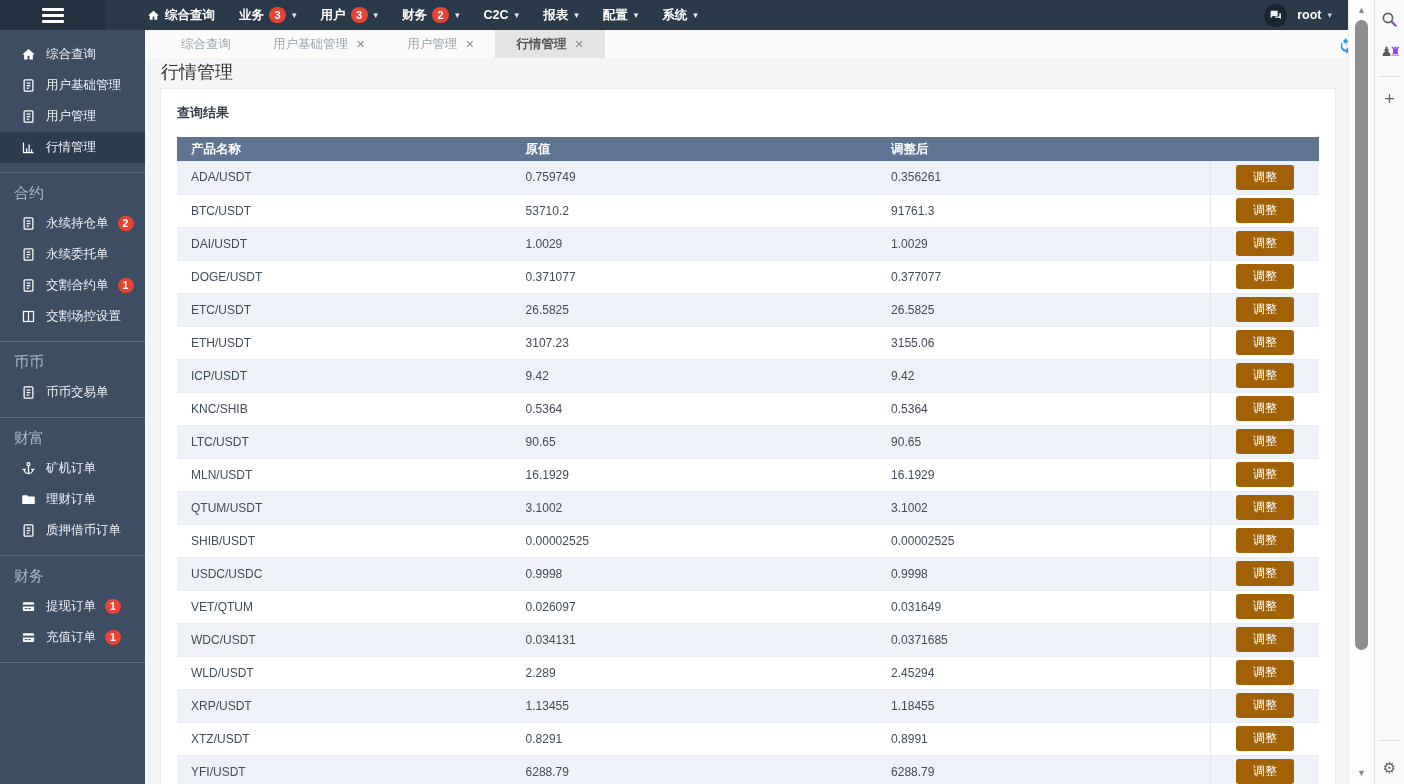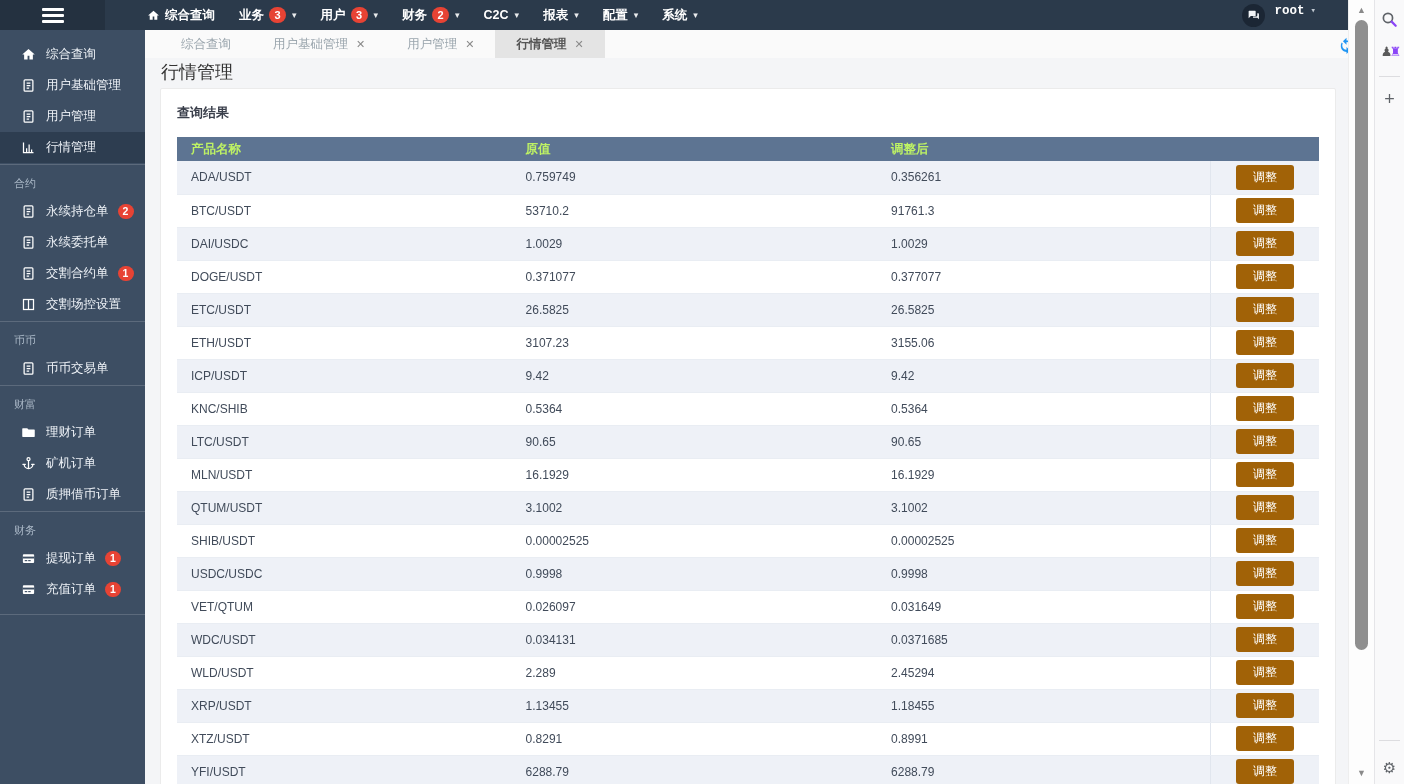--- a/index.html
+++ b/index.html
@@ -10,52 +10,52 @@
   .topbar { position:absolute; left:0; top:0; width:1348px; height:30px; background:#2b3a4b; display:flex; align-items:center; z-index:6; }
   .topbar-logo { width:105px; height:30px; background:#243140; display:flex; align-items:center; justify-content:center; cursor:pointer; }
   .hamburger { width:22px; }
   .hamburger div { height:3px; background:#fff; border-radius:1px; margin:3px 0; }
   .topbar-nav { display:flex; align-items:center; height:30px; padding-left:30px; }
   .nav-item { display:flex; align-items:center; gap:5px; padding:0 12px; height:30px; color:#fff; font-size:12.5px; font-weight:bold; cursor:pointer; white-space:nowrap; }
   .nav-ic { display:flex; align-items:center; }
   .nav-ic svg { width:13px; height:13px; fill:#fff; }
   .badge { background:#e74334; color:#fff; border-radius:9px; min-width:17px; height:16px; line-height:16px; text-align:center; font-size:11px; font-weight:bold; padding:0 3px; }
   .caret { font-size:9px; opacity:.9; margin-left:1px; }
-  .topbar-right { margin-left:auto; display:flex; align-items:flex-start; gap:10px; padding-right:32px;font-family:Liberation Mono, monospace; }
+  .topbar-right { margin-left:auto; display:flex; align-items:center; gap:10px; padding-right:16px; }
   .chat-circle { width:23px; height:23px; border-radius:50%; background:#1b2634; display:flex; align-items:center; justify-content:center; cursor:pointer; }
   .chat-circle svg { width:13px; height:13px; fill:#f2f5f8; }
   .user-name { color:#fff; font-size:12.5px; font-weight:bold; cursor:pointer; display:flex; align-items:center; gap:5px; }
   .user-name .caret { color:#cfd6de; }
 
   
   .sidebar { position:absolute; left:0; top:30px; width:145px; bottom:0; background:#3d4e63; z-index:5; padding-top:9px; }
   .side-item { display:flex; align-items:center; gap:9px; height:31px; padding-left:20px; font-size:12.5px; color:#eef2f7; cursor:pointer; white-space:nowrap; }
   .side-item.active { background:#2d3d50; }
   .side-ic { width:17px; display:flex; justify-content:center; align-items:center; }
   .side-ic svg { width:15px; height:15px; }
   .side-badge { background:#e74334; color:#fff; border-radius:9px; min-width:16px; height:15px; line-height:15px; text-align:center; font-size:10.5px; font-weight:bold; padding:0 3px; }
-  .side-section { font-size:11px; color:#a9b7c6; padding:11px 0 5px 14px; border-top:1px solid rgba(255,255,255,.16); margin-top:1px; }
+  .side-section { font-size:15px; color:#a9b7c6; padding:11px 0 5px 14px; border-top:1px solid rgba(255,255,255,.16); margin-top:9px; }
   .side-end-divider { border-top:1px solid rgba(255,255,255,.16); margin-top:9px; }
 
   
   .tabbar { position:absolute; left:145px; top:30px; width:1203px; height:28px; background:#fafafa; display:flex; align-items:stretch; padding-left:15px; z-index:4; }
   .tab { display:flex; align-items:center; gap:8px; padding:0 21px; font-size:12.5px; color:#9aa5ad; cursor:pointer; white-space:nowrap; }
   .tab.active { background:#e4e4e4; color:#555; font-weight:bold; }
   .tab-x { color:#8a8a8a; font-size:11px; font-weight:bold; cursor:pointer; }
 
   .page-title { position:absolute; left:161px; top:60px; font-size:18px; color:#333; font-weight:500; z-index:3; }
 
   .refresh-btn { position:absolute; left:1338px; top:37px; width:17px; height:17px; cursor:pointer; z-index:4; }
   .refresh-btn svg { width:17px; height:17px; fill:#2196f3; }
 
   
   .panel { position:absolute; left:160px; top:88px; width:1176px; height:740px; background:#fff; border:1px solid #ebebeb; border-radius:2px; padding:13px 16px; z-index:3; }
   .panel-title { font-size:13px; font-weight:bold; color:#3a3f4b; padding-top:2px; }
   table { width:100%; border-collapse:collapse; margin-top:15px; table-layout:fixed; }
-  thead th { background:#5d7492; color:#bef264; height:24px; text-align:left; padding:0 14px; font-weight:bold; font-size:12.5px; }
+  thead th { background:#5d7492; color:#ffffff; height:24px; text-align:left; padding:0 14px; font-weight:bold; font-size:12.5px; }
   tbody td { height:33px; padding:0 14px; color:#414b5a; font-size:12px; border-bottom:1px solid #e9edf3; }
   tbody tr:nth-child(odd) td { background:#eef1f7; }
   td.action-cell { border-left:1px solid #e1e6ee; text-align:center; padding:0 6px; }
   .adjust-btn { background:#a16207; color:#fff; border:none; border-radius:3px; font-size:12px; padding:4px 17px; cursor:pointer; font-family:inherit; }
 
   
   .scrollbar { position:absolute; left:1348px; top:0; width:26px; height:784px; background:#fdfdfd; border-left:1px solid #eeeeee; z-index:7; }
   .sb-arrow { position:absolute; left:0; right:0; text-align:center; color:#8a8a8a; font-size:9px; cursor:pointer; }
   .sb-thumb { position:absolute; left:6px; top:20px; width:13px; height:630px; background:#8f8f8f; border-radius:7px; cursor:pointer; }
 
@@ -215,34 +215,34 @@
         <svg viewBox="0 0 24 24" fill="none" stroke="#fff" stroke-width="2">
           <rect x="5" y="3" width="14" height="18" rx="1.5"></rect>
           <path d="M9 8h6M9 12h6M9 16h4"></path>
         </svg>
       </span>
       <span>币币交易单</span>
     </div>
     <div class="side-section">财富</div>
     <div class="side-item">
       <span class="side-ic">
-        <svg viewBox="0 0 24 24" fill="#fff">
-          <path d="M3 5h7l2 2h9a1 1 0 0 1 1 1v10a1 1 0 0 1-1 1H3a1 1 0 0 1-1-1V6a1 1 0 0 1 1-1z"></path>
-        </svg>
-      </span>
-      <span>理财订单</span>
-    </div>
-    <div class="side-item">
-      <span class="side-ic">
         <svg viewBox="0 0 24 24" fill="none" stroke="#fff" stroke-width="2" stroke-linecap="round">
           <circle cx="12" cy="5" r="2.4"></circle>
           <path d="M12 7.5V20M12 20c-3.8 0-7-3-7-6.8M12 20c3.8 0 7-3 7-6.8M3 13.2h4M17 13.2h4"></path>
         </svg>
       </span>
       <span>矿机订单</span>
+    </div>
+    <div class="side-item">
+      <span class="side-ic">
+        <svg viewBox="0 0 24 24" fill="#fff">
+          <path d="M3 5h7l2 2h9a1 1 0 0 1 1 1v10a1 1 0 0 1-1 1H3a1 1 0 0 1-1-1V6a1 1 0 0 1 1-1z"></path>
+        </svg>
+      </span>
+      <span>理财订单</span>
     </div>
     <div class="side-item">
       <span class="side-ic">
         <svg viewBox="0 0 24 24" fill="none" stroke="#fff" stroke-width="2">
           <rect x="5" y="3" width="14" height="18" rx="1.5"></rect>
           <path d="M9 8h6M9 12h6M9 16h4"></path>
         </svg>
       </span>
       <span>质押借币订单</span>
     </div>
@@ -324,21 +324,21 @@
           <td>0.356261</td>
           <td class="action-cell"><button class="adjust-btn">调整</button></td>
         </tr>
         <tr>
           <td>BTC/USDT</td>
           <td>53710.2</td>
           <td>91761.3</td>
           <td class="action-cell"><button class="adjust-btn">调整</button></td>
         </tr>
         <tr>
-          <td>DAI/USDC</td>
+          <td>DAI/USDT</td>
           <td>1.0029</td>
           <td>1.0029</td>
           <td class="action-cell"><button class="adjust-btn">调整</button></td>
         </tr>
         <tr>
           <td>DOGE/USDT</td>
           <td>0.371077</td>
           <td>0.377077</td>
           <td class="action-cell"><button class="adjust-btn">调整</button></td>
         </tr>

